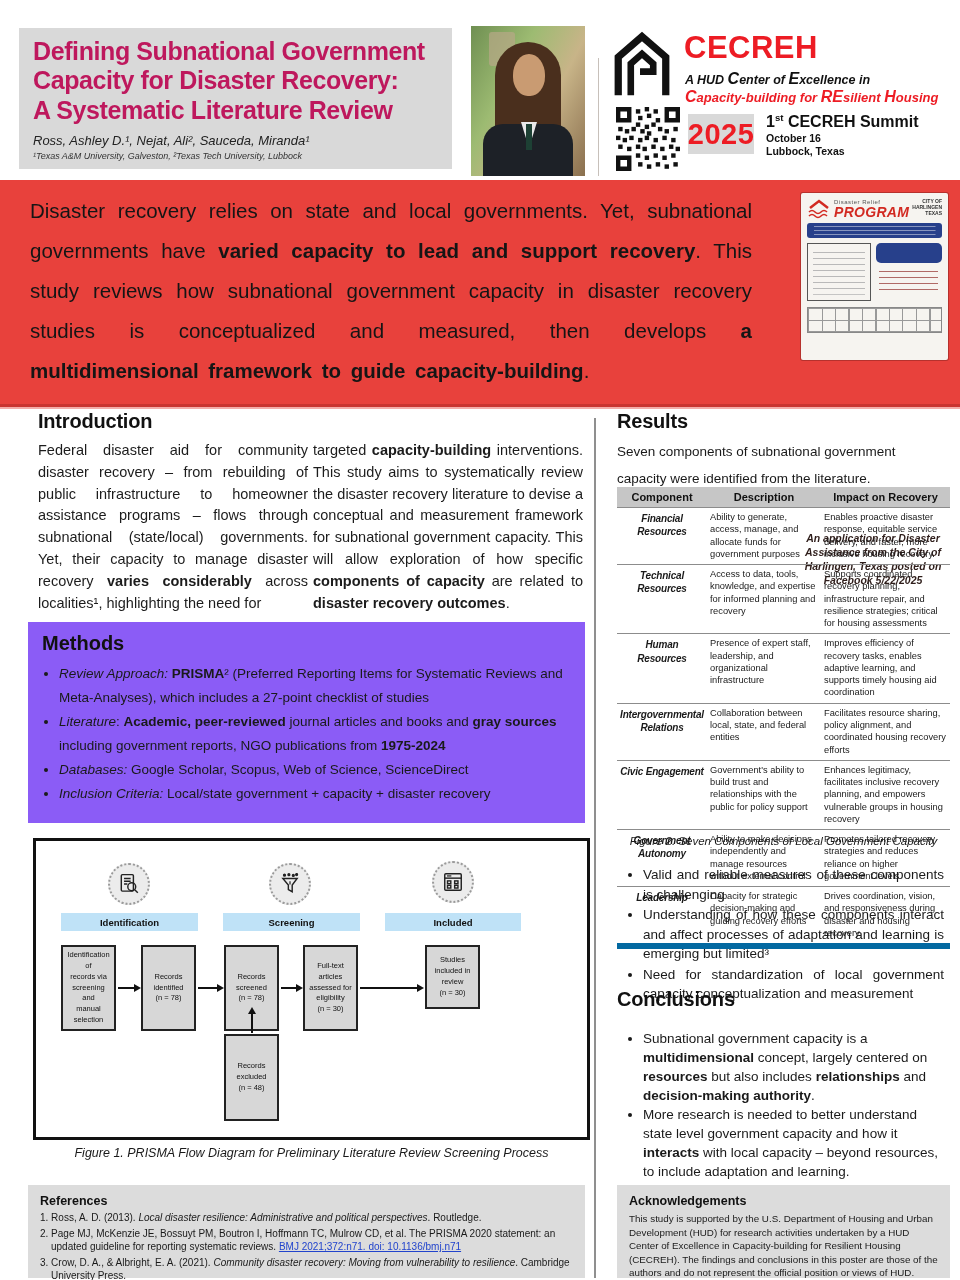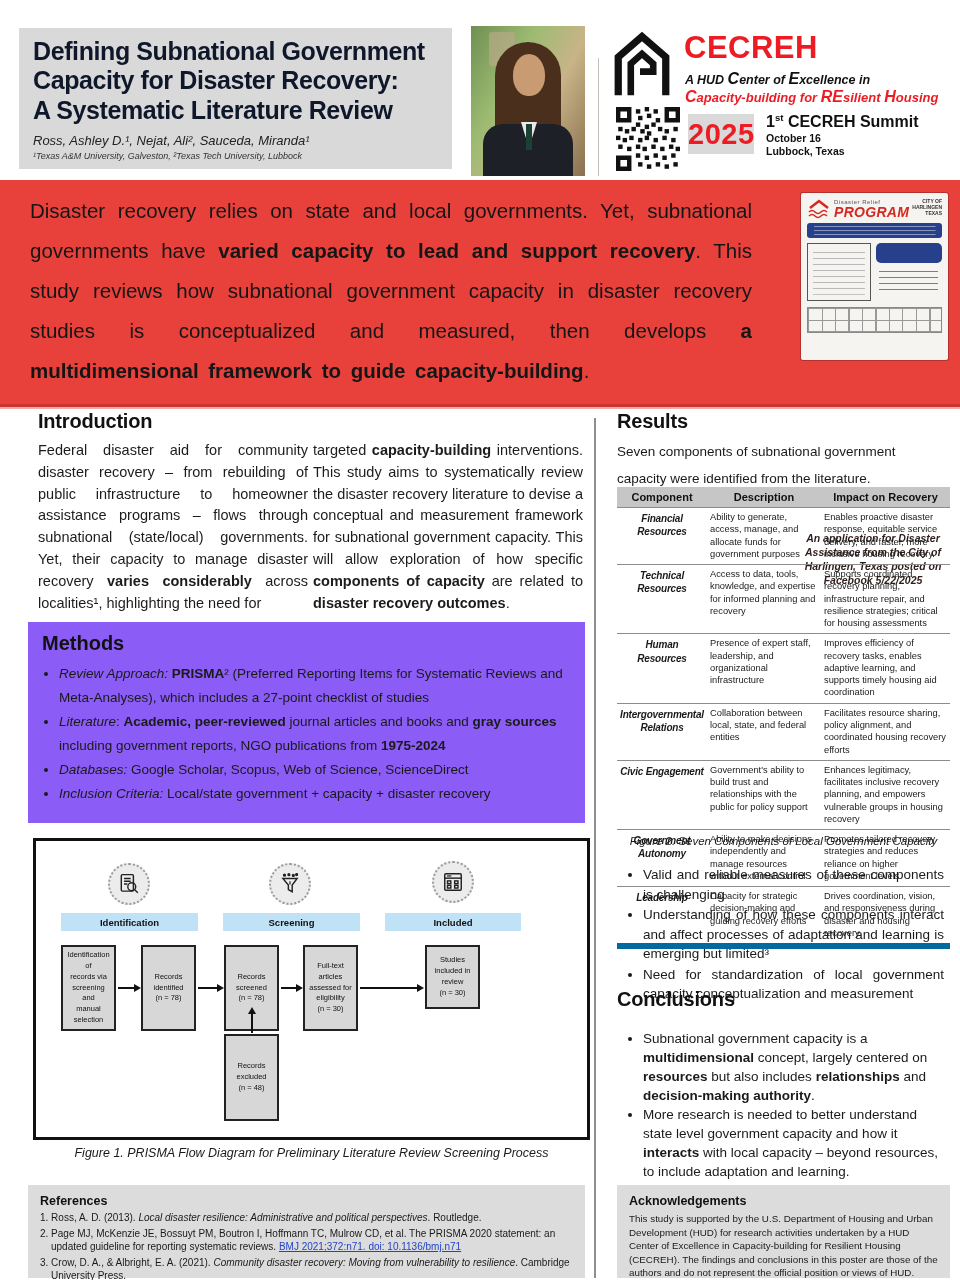--- a/index.html
+++ b/index.html
@@ -2,21 +2,21 @@
 <html lang="en"><head>
 <meta charset="utf-8">
 <style>
   html,body{margin:0;padding:0;background:#fff;}
   .poster{position:relative;width:960px;height:1280px;background:#fff;overflow:hidden;
           font-family:"Liberation Sans",sans-serif;color:#1a1a1a;}
 
   
   .title-box{position:absolute;left:19px;top:28px;width:433px;height:141px;background:#d9d9d9;
              box-sizing:border-box;padding:9px 14px;}
-  .poster-title{font-size:25px;font-weight:bold;line-height:1.17;letter-spacing:-0.4px;color:#0f172a;white-space:pre-line;}
+  .poster-title{font-size:25px;font-weight:bold;line-height:1.17;letter-spacing:-0.4px;color:#be185d;white-space:pre-line;}
   .authors{font-style:italic;font-size:13px;margin-top:8px;color:#222;}
   .affiliations{font-style:italic;font-size:9px;margin-top:3px;color:#333;}
 
   .portrait{position:absolute;left:471px;top:26px;width:114px;height:150px;overflow:hidden;
             background:linear-gradient(118deg,#6f8f52 0%,#9dbb72 34%,#c8b488 62%,#8a6f4e 100%);}
   .portrait .window{position:absolute;left:18px;top:6px;width:26px;height:34px;background:#b8a887;opacity:.7;border-radius:3px;}
   .portrait .hair{position:absolute;left:24px;top:16px;width:66px;height:112px;background:#4a2f1d;border-radius:34px 34px 26px 26px;}
   .portrait .face{position:absolute;left:42px;top:28px;width:32px;height:42px;background:#c99b72;border-radius:50% 50% 46% 46%;}
   .portrait .blazer{position:absolute;left:12px;bottom:-4px;width:90px;height:56px;background:#1d2127;border-radius:20px 20px 0 0;}
   .portrait .shirt{position:absolute;left:50px;bottom:28px;width:16px;height:26px;background:#e9e9ea;
@@ -25,21 +25,21 @@
 
   .header-divider{position:absolute;left:598px;top:58px;width:1px;height:118px;background:#c7c0ba;}
 
   .cecreh-house{position:absolute;left:609px;top:30px;}
   .cecreh-name{position:absolute;left:684px;top:30px;font-size:31px;font-weight:bold;color:#ed1c24;letter-spacing:.5px;}
   .tagline1{position:absolute;left:685px;top:70px;font-size:12.5px;font-style:italic;font-weight:bold;color:#111;}
   .tagline1 .big,.tagline2 .big{font-size:16px;}
   .tagline2{position:absolute;left:685px;top:88px;font-size:13px;font-style:italic;font-weight:bold;color:#ed1c24;}
   .qr{position:absolute;left:615px;top:107px;}
   .year-box{position:absolute;left:688px;top:114px;width:66px;height:40px;background:#d9d9d9;
-            display:flex;align-items:center;}
+            display:flex;align-items:center;justify-content:center;}
   .year{font-size:29px;font-weight:bold;color:#ed1c24;letter-spacing:.5px;}
   .summit{position:absolute;left:766px;top:113px;line-height:1.1;}
   .summit-title{font-size:16px;font-weight:bold;color:#111;}
   .summit-date,.summit-loc{font-size:10.5px;font-weight:bold;color:#111;margin-top:2px;}
 
   
   .banner{position:absolute;left:0;top:180px;width:960px;height:224px;background:#e8413c;
           border-bottom:3px solid #c93430;}
   .banner:after{content:"";position:absolute;left:0;bottom:-5px;width:100%;height:2px;background:#f4aca9;}
   .banner-text{position:absolute;left:30px;top:11px;width:722px;font-size:20.5px;line-height:40px;

